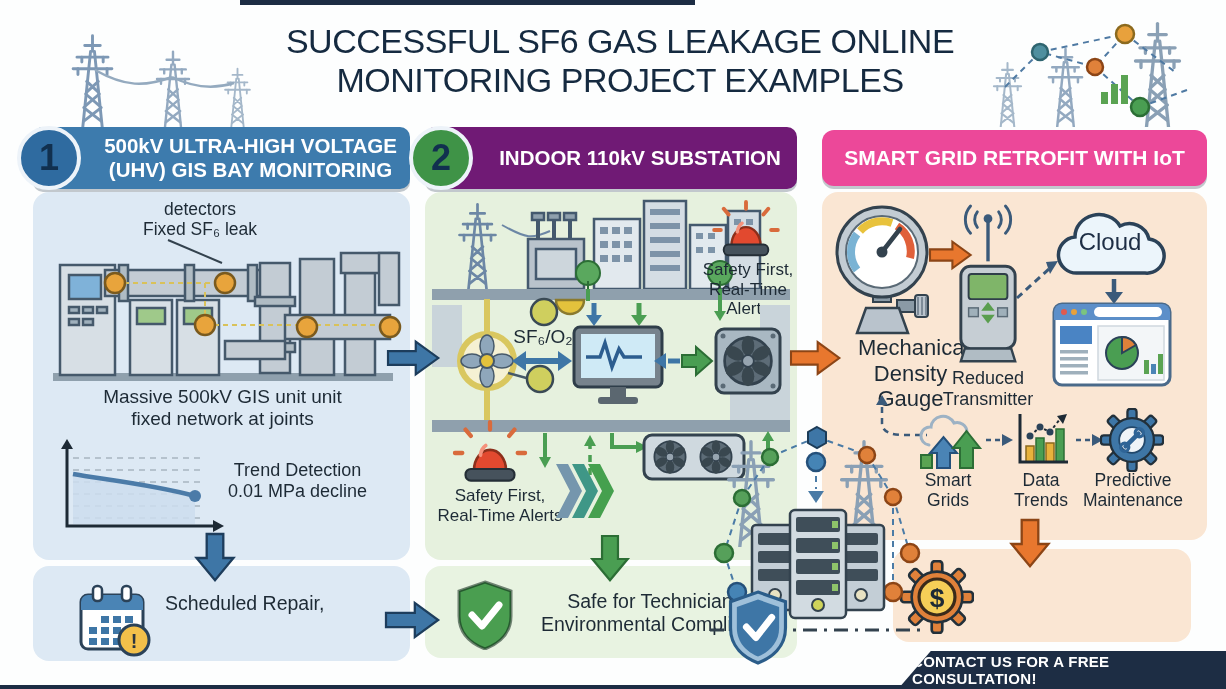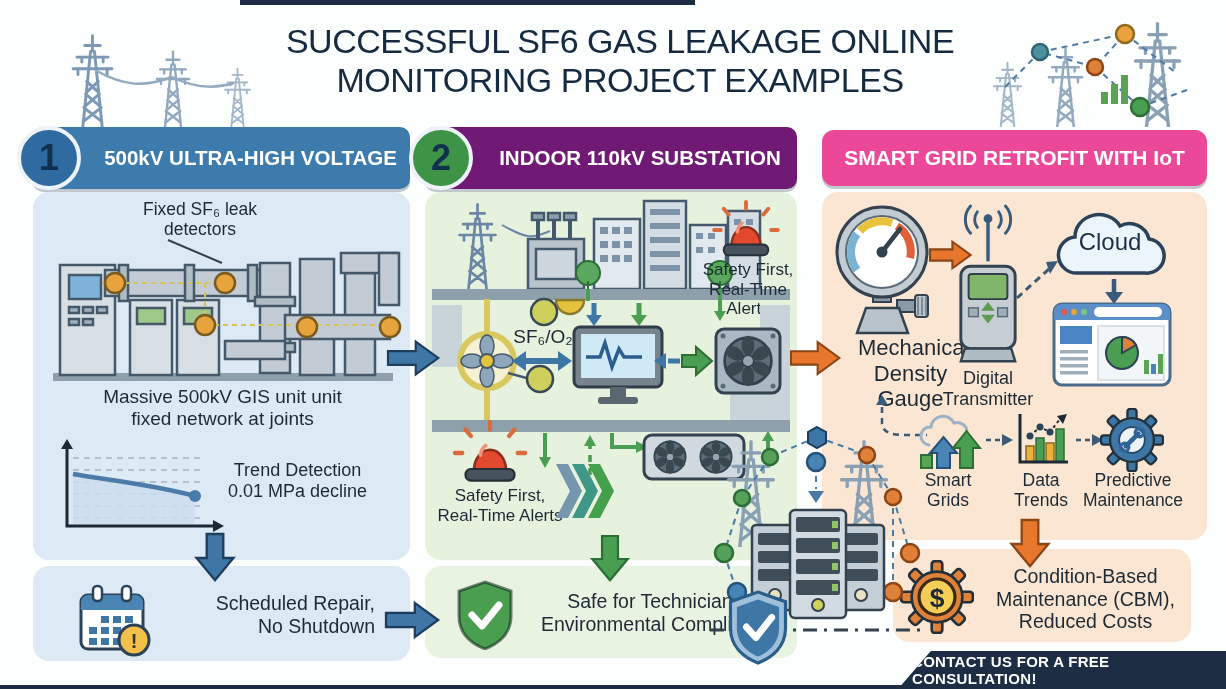--- a/index.html
+++ b/index.html
@@ -103,27 +103,28 @@
   <span class="ln">SUCCESSFUL SF6 GAS LEAKAGE ONLINE</span>
   <span class="ln">MONITORING PROJECT EXAMPLES</span>
 </div>
 
 <div class="panel" style="left:33px;top:192px;width:377px;height:368px;background:#dde9f4"></div>
 <div class="panel" style="left:33px;top:566px;width:377px;height:95px;background:#dde9f4"></div>
 
 <div class="hdr" style="left:33px;top:127px;width:377px;height:62px;background:#3d7bad;font-size:20.5px;padding-left:58px">
   <div>
     <span class="ln">500kV ULTRA-HIGH VOLTAGE</span>
+    <span class="ln">(UHV) GIS BAY MONITORING</span>
   </div>
 </div>
 <div class="badge" style="left:17px;top:126px;background:#2f6ba0">1</div>
 
 <div class="txt" style="left:95px;top:199px;width:210px;font-size:17.5px">
+  <span class="ln">detectors</span>
   <span class="ln">Fixed SF₆ leak</span>
-  <span class="ln">detectors</span>
 </div>
 <svg class="abs" style="left:160px;top:238px" width="70" height="28" viewBox="0 0 70 28">
   <path d="M8,2 L62,25" stroke="#33424e" stroke-width="2" fill="none"></path>
 </svg>
 
 <svg class="abs" style="left:45px;top:245px" width="355" height="140" viewBox="0 0 355 140">
   <rect x="8" y="128" width="340" height="8" fill="#8fa0ad"></rect>
   <g stroke="#45596b" stroke-width="2.5">
     <rect x="15" y="20" width="55" height="110" fill="#d7dfe5"></rect>
     <rect x="24" y="30" width="32" height="24" fill="#7fb2d9"></rect>
@@ -199,23 +200,22 @@
     <rect x="14" y="44" width="8" height="7"></rect>
         <rect x="26" y="44" width="8" height="7"></rect>
         <rect x="38" y="44" width="8" height="7"></rect>
     <rect x="14" y="55" width="8" height="7"></rect>
         <rect x="26" y="55" width="8" height="7"></rect>
         <rect x="38" y="55" width="8" height="7"></rect>
   </g>
   <circle cx="59" cy="57" r="15" fill="#f3c04a" stroke="#2b4258" stroke-width="3"></circle>
   <text x="59" y="58" text-anchor="middle" dominant-baseline="central" font-size="20" font-weight="bold" fill="#2b3540" font-family="Liberation Sans, sans-serif">!</text>
 </svg>
-<div class="txt" style="left:165px;top:592px;width:210px;font-size:19.5px;text-align:right">
+<div class="txt" style="left:165px;top:592px;width:210px;font-size:19.5px;text-align:left">
   <span class="ln">Scheduled Repair,</span>
-  <span class="ln">No Shutdown</span>
 </div>
 
 <svg class="abs" style="left:388px;top:336px;z-index:4" width="52" height="44" viewBox="0 0 60 44">
   <polygon points="0,14 32,14 32,3 58,22 32,41 32,30 0,30" fill="#3e76a6" stroke="#1d3d5c" stroke-width="2.5"></polygon>
 </svg>
 <svg class="abs" style="left:386px;top:598px;z-index:4" width="54" height="44" viewBox="0 0 60 44">
   <polygon points="0,14 32,14 32,3 58,22 32,41 32,30 0,30" fill="#3e76a6" stroke="#1d3d5c" stroke-width="2.5"></polygon>
 </svg>
 <svg class="abs" style="left:791px;top:336px;z-index:4" width="50" height="44" viewBox="0 0 60 44">
   <polygon points="0,14 32,14 32,3 58,22 32,41 32,30 0,30" fill="#e8772e" stroke="#8c4516" stroke-width="2.5"></polygon>
@@ -415,21 +415,21 @@
   </g>
   <rect x="12" y="60" width="56" height="85" rx="10" fill="#c6ced4" stroke="#33424e" stroke-width="3"></rect>
   <rect x="20" y="68" width="40" height="26" rx="3" fill="#7fb569" stroke="#2f3e4a" stroke-width="2"></rect>
   <rect x="20" y="103" width="10" height="9" fill="#9fb0ba" stroke="#5a6a76" stroke-width="1.5"></rect>
   <rect x="50" y="103" width="10" height="9" fill="#9fb0ba" stroke="#5a6a76" stroke-width="1.5"></rect>
   <polygon points="33,106 47,106 40,97" fill="#5a9e4e"></polygon>
   <polygon points="33,110 47,110 40,119" fill="#5a9e4e"></polygon>
   <polygon points="16,145 64,145 68,158 12,158" fill="#b0bcc4" stroke="#33424e" stroke-width="2.5"></polygon>
 </svg>
 <div class="txt" style="left:933px;top:368px;width:110px;font-size:18px">
-  <span class="ln">Digital</span>
+  <span class="ln">Reduced</span>
   <span class="ln">Transmitter</span>
 </div>
 
 <svg class="abs" style="left:1012px;top:252px" width="50" height="50" viewBox="0 0 50 50">
   <path d="M5,46 L38,16" stroke="#3a5a7a" stroke-width="3" stroke-dasharray="7 5" fill="none"></path>
   <polygon points="34,10 46,9 38,22" fill="#3a5a7a"></polygon>
 </svg>
 
 <svg class="abs" style="left:1048px;top:205px" width="125" height="78" viewBox="0 0 125 78">
   <path d="M30,68 a18,18 0 0 1 -3,-36 a24,22 0 0 1 45,-11 a20,20 0 0 1 29,13 a16,16 0 0 1 -4,34 z" fill="#ecf5fb" stroke="#2b4258" stroke-width="3.5"></path>
@@ -520,25 +520,20 @@
 
 <svg class="abs" style="left:1008px;top:520px;z-index:4" width="44" height="48" viewBox="0 0 44 52">
   <polygon points="13,0 31,0 31,26 42,26 22,50 2,26 13,26" fill="#e8772e" stroke="#8c4516" stroke-width="2.5"></polygon>
 </svg>
 
 <svg class="abs" style="left:900px;top:560px;color:#e0813a" width="74" height="74" viewBox="0 0 70 70">
   <use href="#gear8" width="70" height="70"></use>
   <circle cx="35" cy="35" r="17" fill="#f5ce57" stroke="#3a2a1a" stroke-width="3"></circle>
   <text x="35" y="36" text-anchor="middle" dominant-baseline="central" font-size="25" font-weight="bold" fill="#1d2a35" font-family="Liberation Sans, sans-serif">$</text>
 </svg>
-<div class="txt" style="left:983px;top:565px;width:205px;font-size:19.5px">
-  <span class="ln">Condition-Based</span>
-  <span class="ln">Maintenance (CBM),</span>
-  <span class="ln">Reduced Costs</span>
-</div>
 
 <svg class="abs" style="left:690px;top:405px;z-index:3" width="235" height="260" viewBox="0 0 235 260">
   <use href="#tower" x="25" y="30" width="72" height="112" style="color:#8aa0b5"></use>
   <use href="#tower" x="138" y="30" width="72" height="112" style="color:#8aa0b5"></use>
   <g stroke="#4a7ba6" stroke-width="2" stroke-dasharray="6 5" fill="none">
     <path d="M127,32 L80,52 M127,32 L177,50 M80,52 L52,93 M177,50 L203,92 M52,93 L34,148 M203,92 L220,148 M34,148 L47,187 M203,92 L203,187 M126,60 V84"></path>
   </g>
   <polygon points="127,22 136,27 136,38 127,43 118,38 118,27" fill="#3e76a6" stroke="#1c3c58" stroke-width="2"></polygon>
   <g stroke-width="2.5">
     <circle cx="126" cy="57" r="9" fill="#4584b5" stroke="#24507a"></circle>

